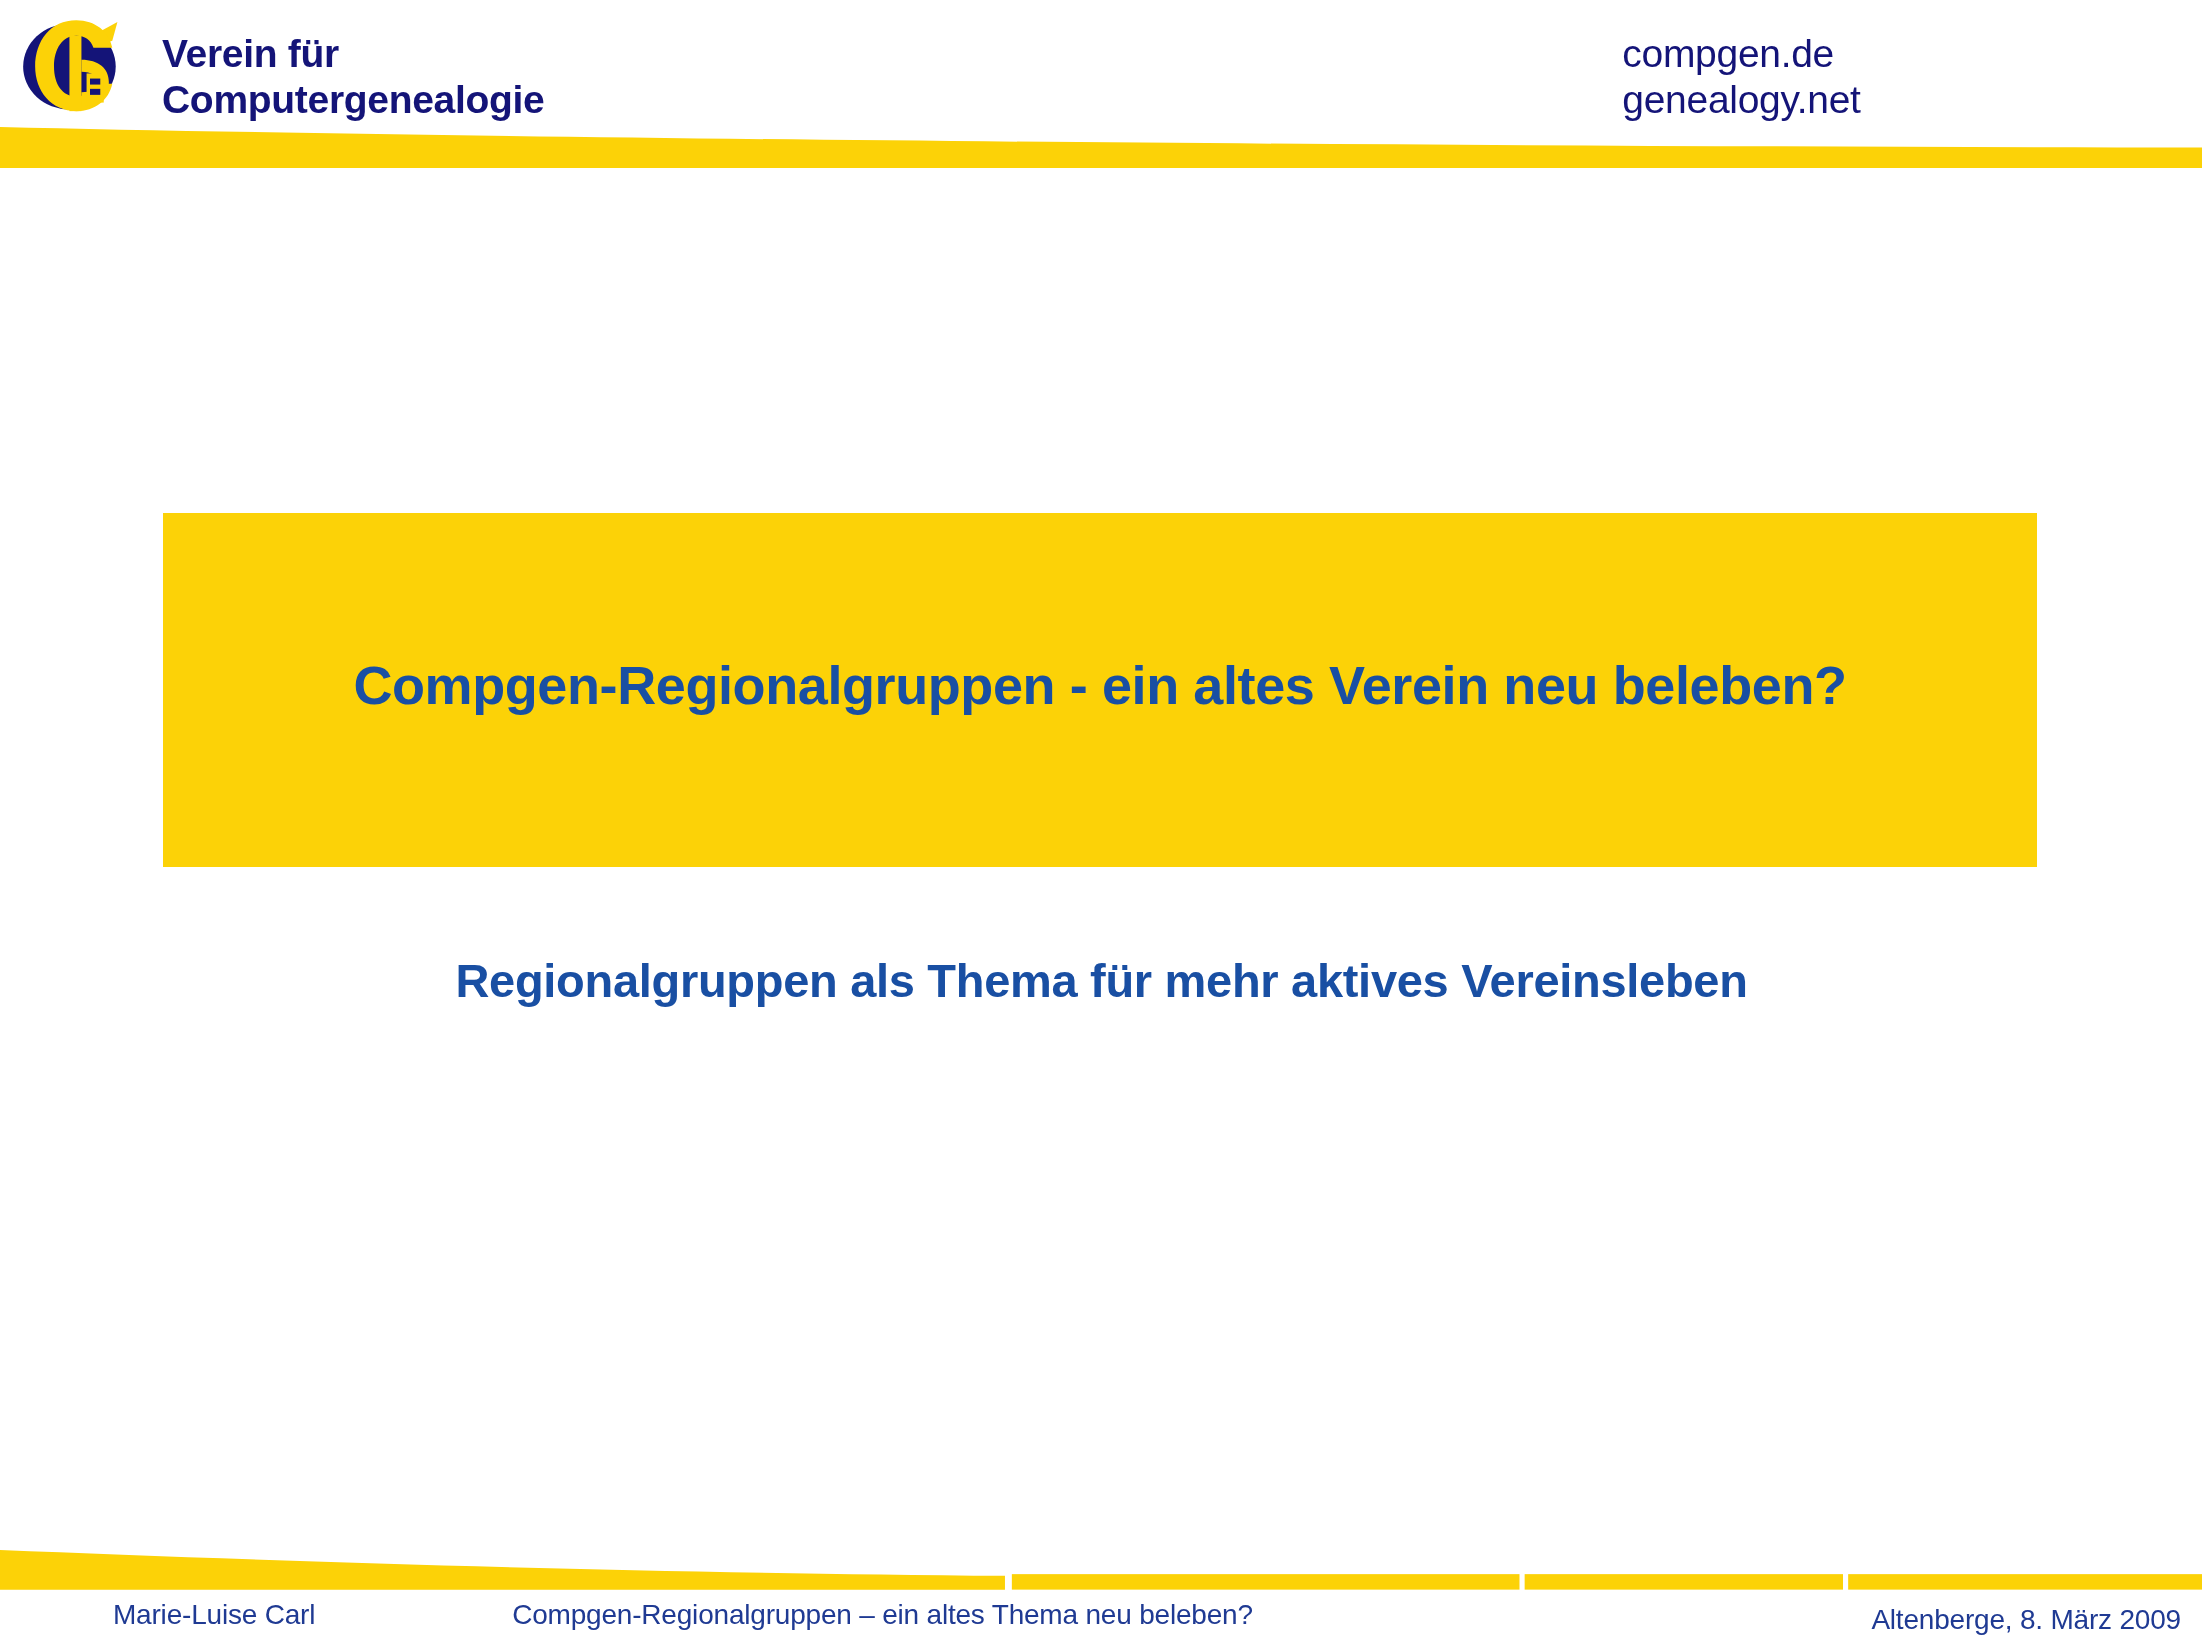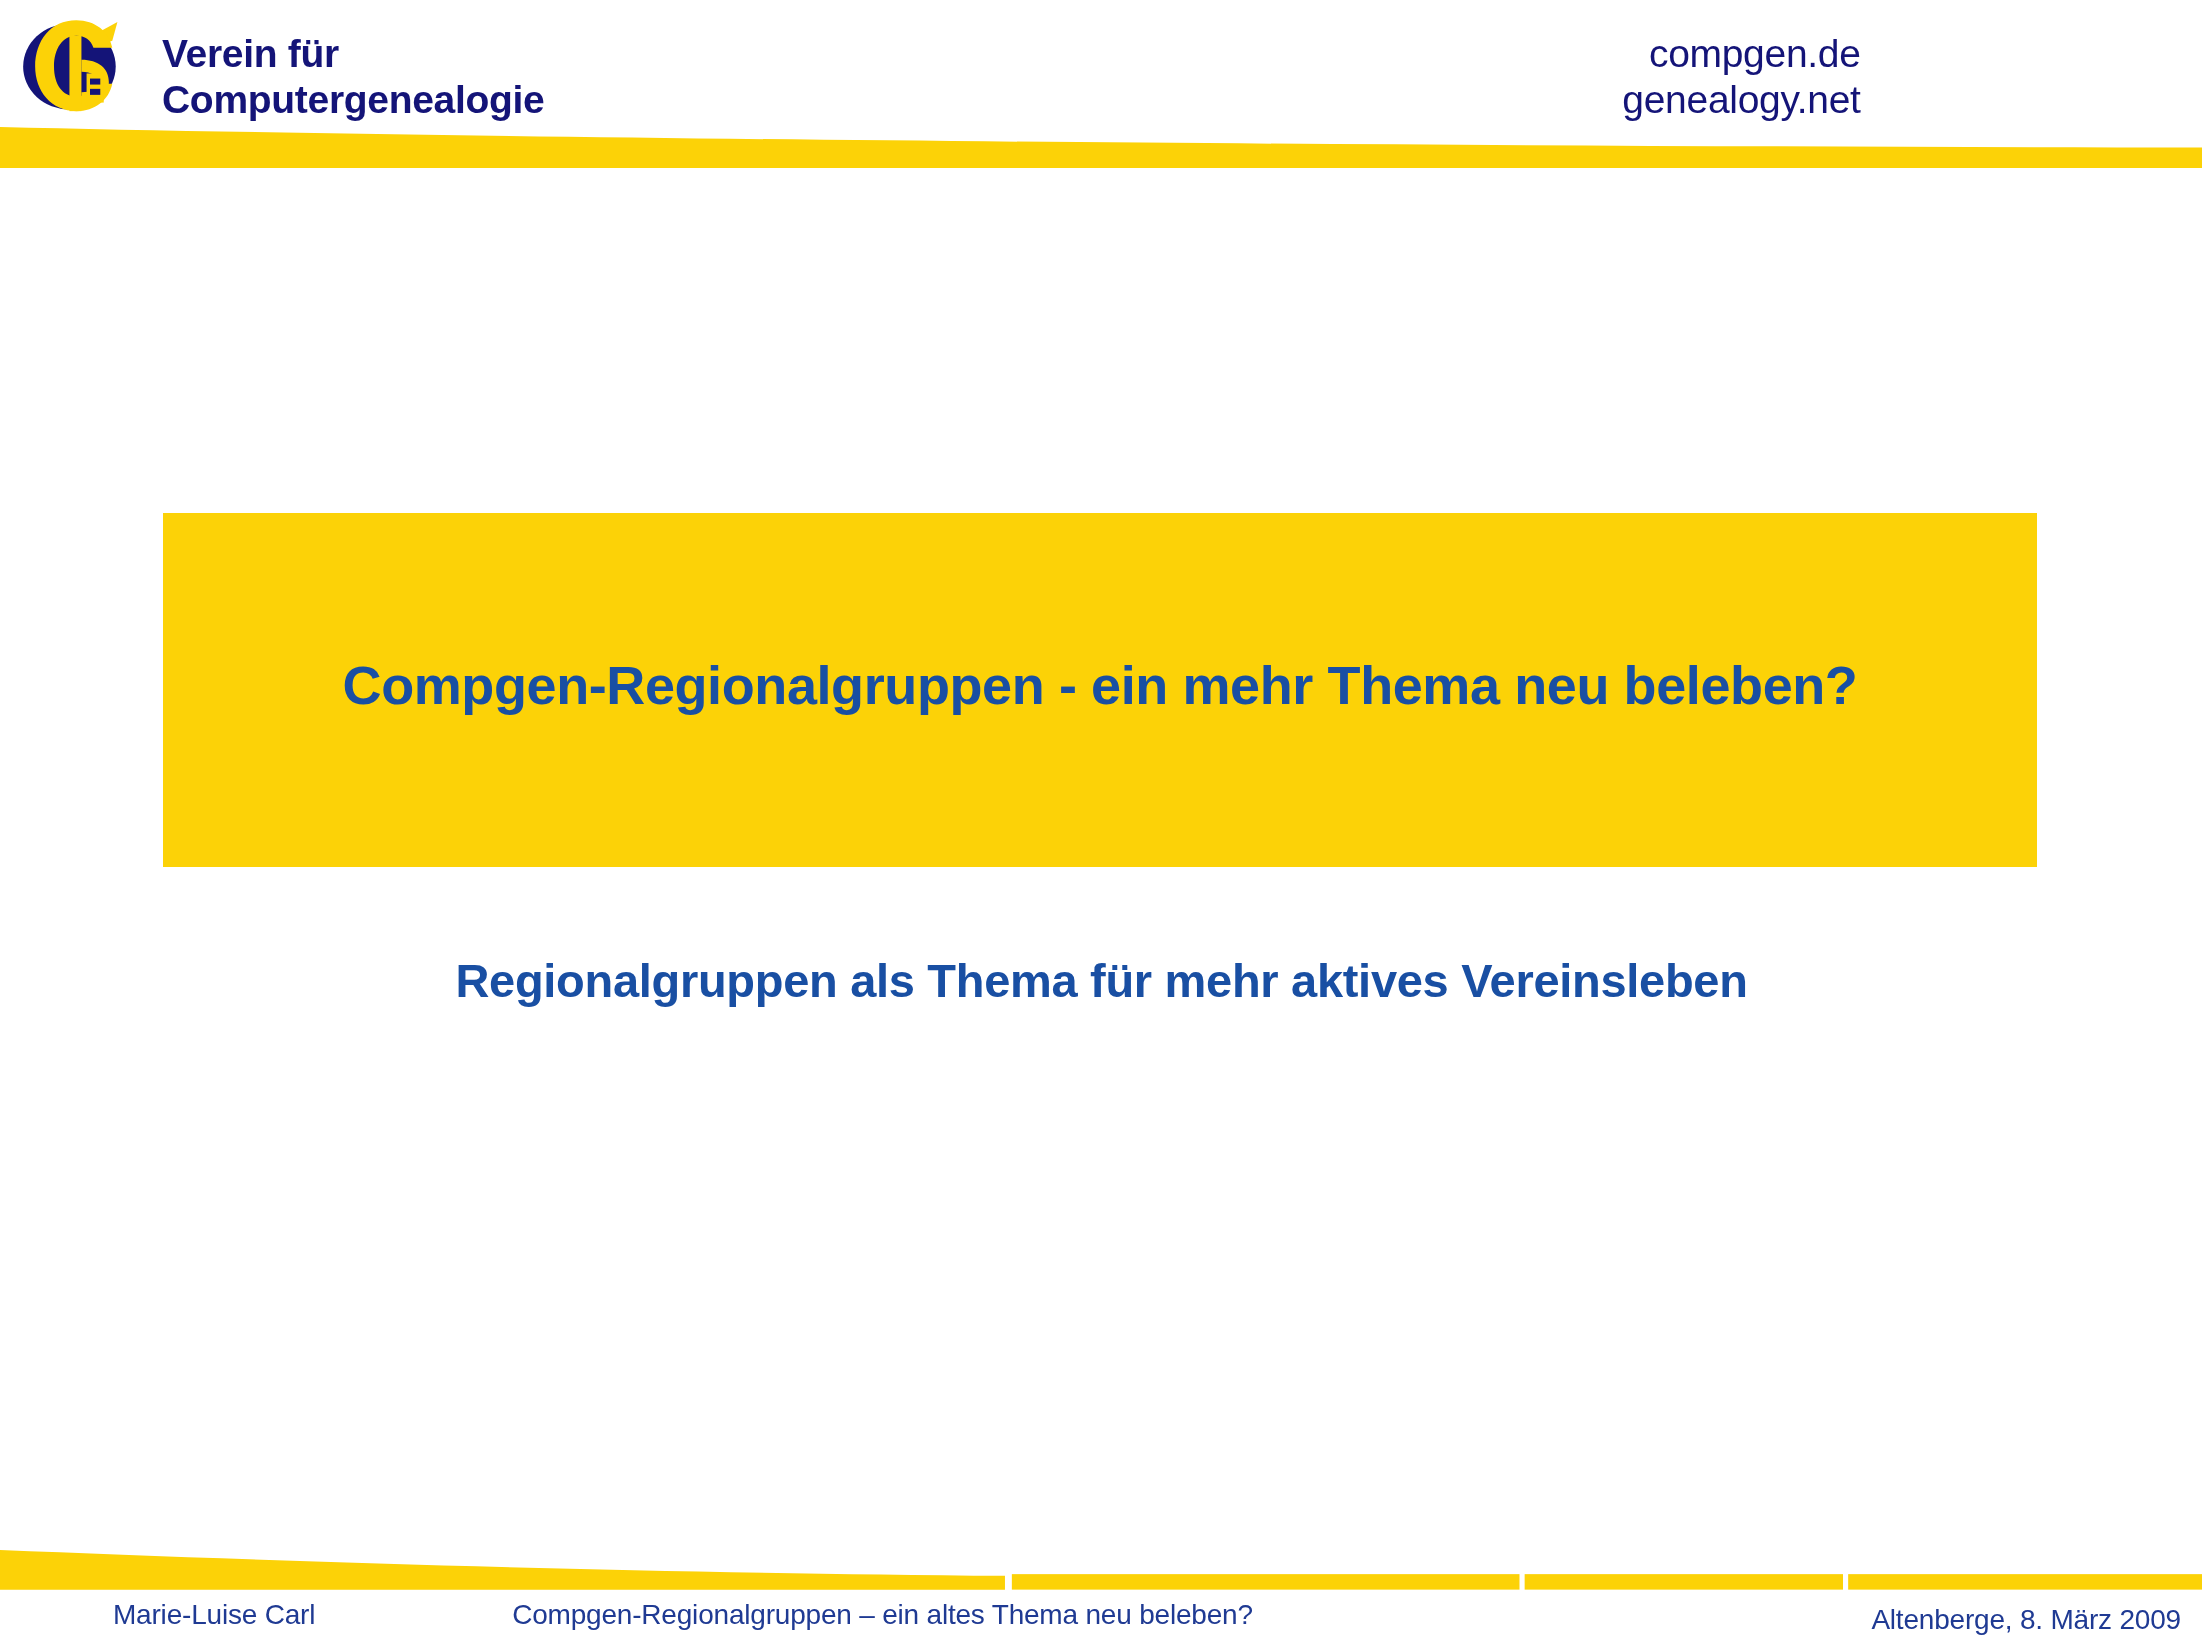--- a/index.html
+++ b/index.html
@@ -41,21 +41,20 @@
     font-weight: 700;
     line-height: 1.17;
     letter-spacing: -0.3px;
     white-space: pre-line;
   }
 
   #site-urls {
     position: absolute;
     right: 22.4px;
     top: 31px;
-    text-align: right;
     color: #141478;
     font-size: 39px;
     font-weight: 400;
     line-height: 1.17;
     letter-spacing: -0.3px;
     white-space: pre-line;
   }
 
   
   #header-band {
@@ -166,21 +165,21 @@
 genealogy.net</div>
 </div>
 
 <div id="header-band">
   <svg viewBox="0 0 2560 56" preserveAspectRatio="none" xmlns="http://www.w3.org/2000/svg">
     <path d="M0 8 C500 20 1400 30 2560 32 L2560 56 L0 56 Z" fill="#FCD207"></path>
   </svg>
 </div>
 
 <div id="title-box">
-  <div id="title-text">Compgen-Regionalgruppen - ein mehr Thema neu beleben?</div>
+  <div id="title-text">Compgen-Regionalgruppen - ein altes Verein neu beleben?</div>
 </div>
 
 <div id="subtitle-text">Regionalgruppen als Thema für mehr aktives Vereinsleben</div>
 
 <div id="footer-band">
   <svg viewBox="0 0 2560 60" preserveAspectRatio="none" xmlns="http://www.w3.org/2000/svg">
     <path d="M0 14 C300 26 700 40 1168 44 L1168 60 L0 60 Z" fill="#FCD207"></path>
     <rect x="1176" y="42" width="590" height="18" fill="#FCD207"></rect>
     <rect x="1772" y="42" width="370" height="18" fill="#FCD207"></rect>
     <rect x="2148" y="42" width="412" height="18" fill="#FCD207"></rect>

